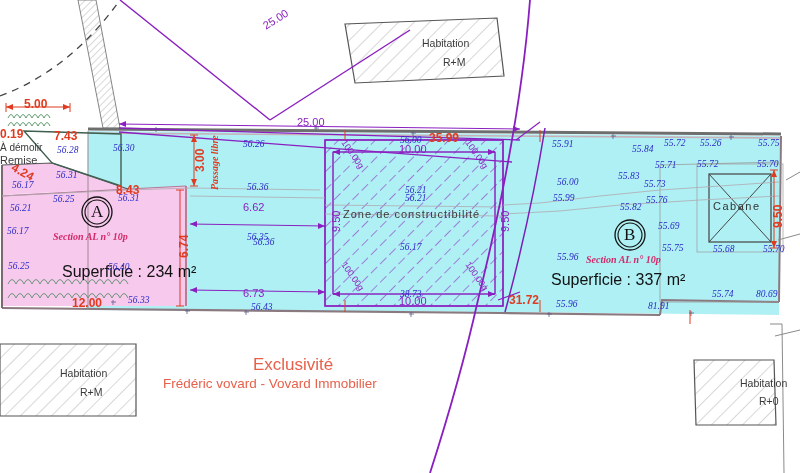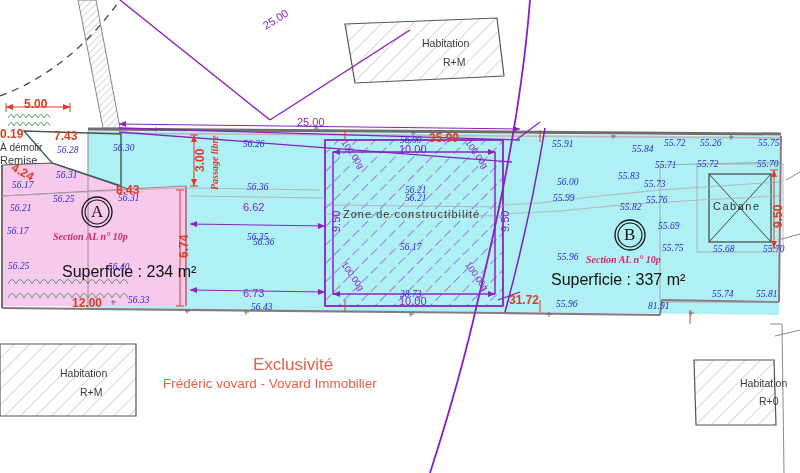--- a/index.html
+++ b/index.html
@@ -303,20 +303,20 @@
 <div class="lbl elev" style="left:620px;top:203px;">55.82</div>
 <div class="lbl elev" style="left:646px;top:196px;">55.76</div>
 <div class="lbl elev" style="left:658px;top:222px;">55.69</div>
 <div class="lbl elev" style="left:557px;top:253px;">55.96</div>
 <div class="lbl elev" style="left:662px;top:244px;">55.75</div>
 <div class="lbl elev" style="left:713px;top:245px;">55.68</div>
 <div class="lbl elev" style="left:763px;top:245px;">55.70</div>
 <div class="lbl elev" style="left:556px;top:300px;">55.96</div>
 <div class="lbl elev" style="left:648px;top:302px;">81.91</div>
 <div class="lbl elev" style="left:712px;top:290px;">55.74</div>
-<div class="lbl elev" style="left:756px;top:290px;">55.81</div>
+<div class="lbl elev" style="left:756px;top:290px;">80.69</div>
 
 <div class="lbl bldg" style="left:792px;top:178px;">R</div>
 
 <div class="lbl ad" style="left:253px;top:356px;">Exclusivité</div>
 <div class="lbl ad2" style="left:163px;top:377px;">Frédéric vovard - Vovard Immobilier</div>
 
 </div>
 
 </body></html>

